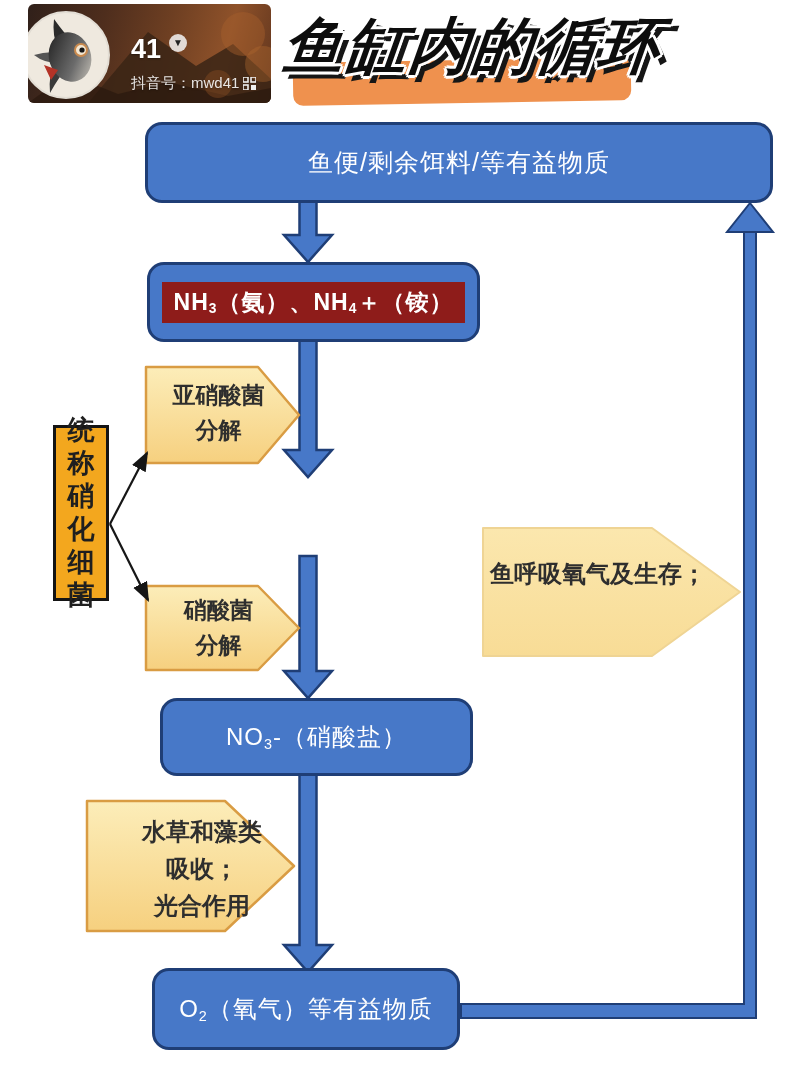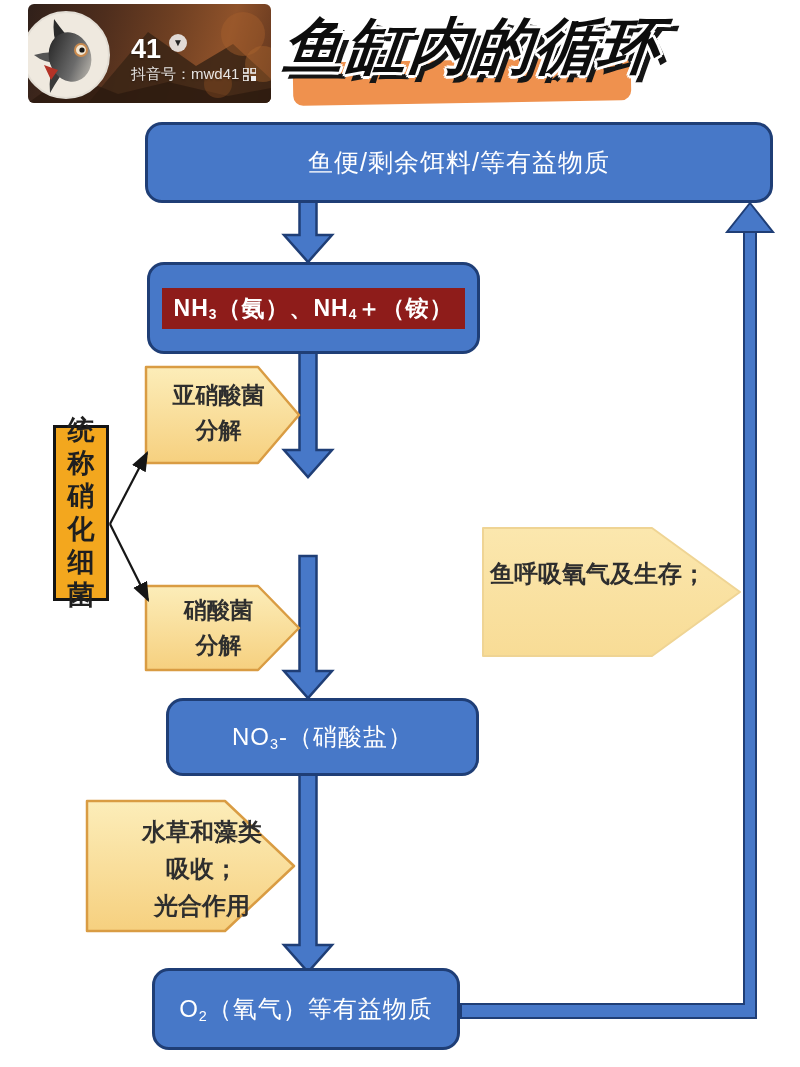--- a/index.html
+++ b/index.html
@@ -18,21 +18,21 @@
     border-radius:50%; background:#efe9df; border:2px solid #e2ddd4; overflow:hidden;
   }
   .header-texts { position:absolute; left:103px; top:30px; color:#fff; }
   .uname-row { display:flex; align-items:flex-start; gap:8px; }
   .uname { font-size:27px; font-weight:bold; text-shadow:0 1px 2px rgba(0,0,0,.4); }
   .caret-badge {
     width:18px; height:18px; border-radius:50%; background:rgba(245,245,245,.85);
     display:flex; align-items:center; justify-content:center;
     font-size:10px; color:#222; line-height:1;
   }
-  .acct-row { display:flex; align-items:center; gap:4px; 
+  .acct-row { display:flex; align-items:center; gap:4px; margin-top:9px;
     font-size:15px; color:rgba(255,255,255,.88); text-shadow:0 1px 2px rgba(0,0,0,.35); }
 
   
   .title-highlight {
     position:absolute; left:293px; top:60px; width:338px; height:43px;
     background:#EF914E; border-radius:10px; transform:rotate(-1deg);
   }
   .page-title {
     position:absolute; left:283px; top:6px; width:460px;
     font-size:61px; font-weight:900; font-style:italic; letter-spacing:2px;
@@ -160,26 +160,26 @@
     <polygon class="pent" points="87,801 225,801 294,866 225,931 87,931"></polygon>
 
     <line class="thinline" x1="110" y1="524" x2="147" y2="453" marker-end="url(#blkArrow)"></line>
     <line class="thinline" x1="110" y1="524" x2="148" y2="600" marker-end="url(#blkArrow)"></line>
   </svg>
 
   <div class="bluebox" style="left:145px; top:122px; width:628px; height:81px;">
     <span>鱼便/剩余饵料/等有益物质</span>
   </div>
 
-  <div class="bluebox" style="left:147px; top:262px; width:333px; height:92px;">
+  <div class="bluebox" style="left:147px; top:262px; width:333px; height:80px;">
     <span class="red-band"><span>NH</span><sub>3</sub><span>（氨）、NH</span><sub>4</sub><span>＋（铵）</span></span>
   </div>
 
 
-  <div class="bluebox" style="left:166px; top:698px; width:313px; height:78px; font-size:24px;">
+  <div class="bluebox" style="left:160px; top:698px; width:313px; height:78px; font-size:24px;">
     <span><span>NO</span><sub>3</sub><span>-（硝酸盐）</span></span>
   </div>
 
   <div class="bluebox" style="left:152px; top:968px; width:308px; height:82px; font-size:24px;">
     <span><span>O</span><sub>2</sub><span>（氧气）等有益物质</span></span>
   </div>
 
   <div class="pent-label" style="left:146px; top:378px; width:145px; font-size:23px;">
     <div>亚硝酸菌</div>
     <div>分解</div>

